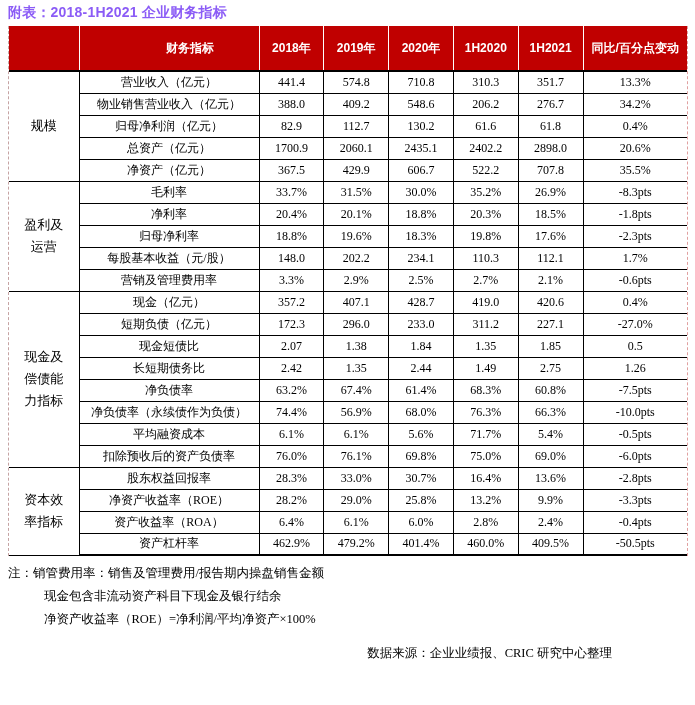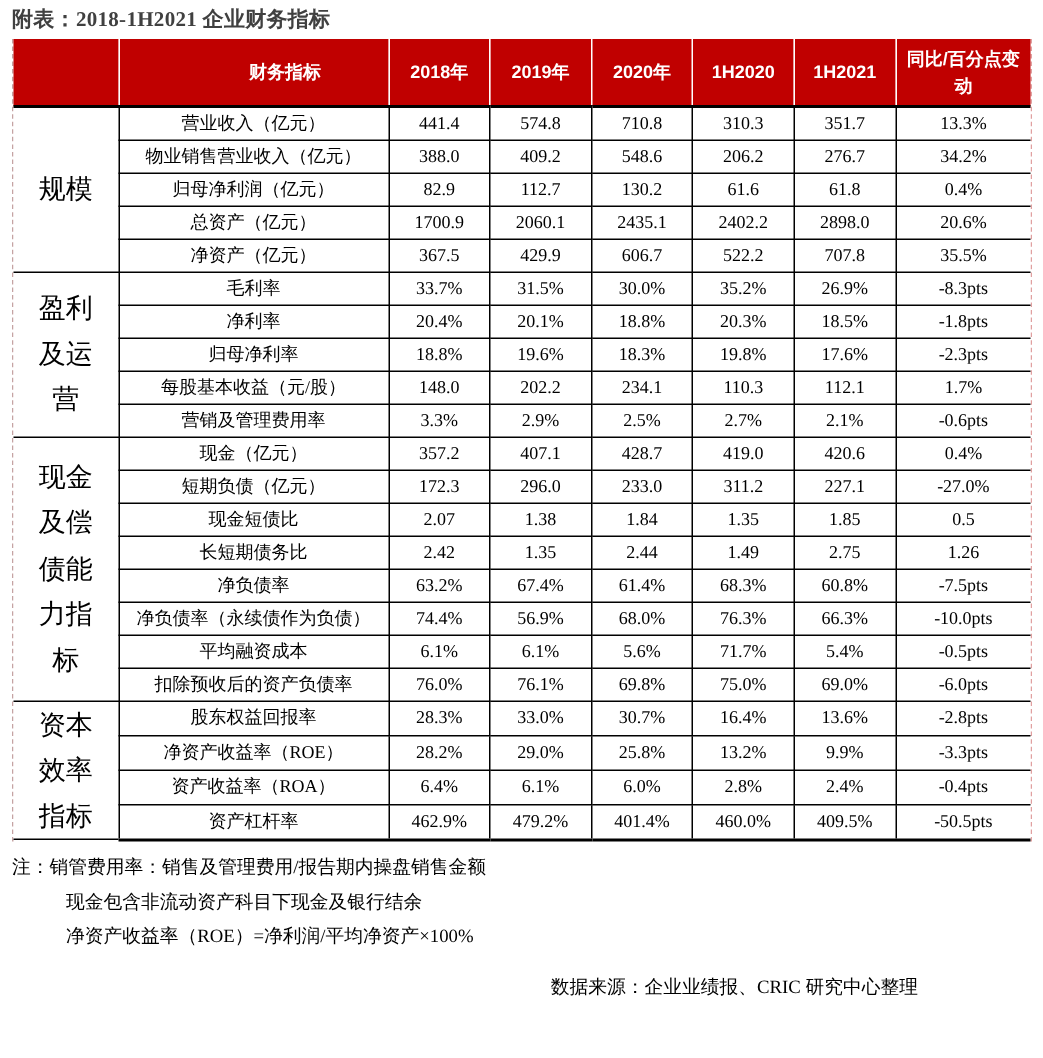--- a/index.html
+++ b/index.html
@@ -6,24 +6,24 @@
   html, body { width: 695px; height: 705px; }
   body {
     background: #ffffff;
     font-family: "Liberation Serif", "DejaVu Serif", serif;
     color: #000;
     overflow: hidden;
   }
   .page { padding: 4px 7px 0 8px; }
 
   .title {
-    font-family: Liberation Serif, serif;
+    font-family: Liberation Sans, sans-serif;
     font-weight: bold;
     font-size: 14px;
-    color: #404040;
+    color: #8b5cf6;
     margin: 0 0 4px 0;
     letter-spacing: 0.2px;
   }
 
   .table-wrap {
     border-left: 1px dashed #c5a3a3;
     border-right: 1px dashed #e0a0a0;
   }
 
   table {
@@ -42,34 +42,34 @@
     text-align: center;
     vertical-align: middle;
     border-right: 1px solid #ffffff;
     border-bottom: 2px solid #000000;
     padding: 2px 4px;
     line-height: 1.5;
   }
   thead th:last-child { border-right: none; }
   th.corner        { width: 70px; }
   th.col-indicator { width: 180px; padding-left: 46px; }
-  th.col-change    { width: 90px; }
+  th.col-change    { width: 104px; }
 
   tbody td {
     border: 1px solid #000000;
     font-size: 12px;
     height: 22px;
     text-align: center;
     vertical-align: middle;
     padding: 1px 3px;
     background: #ffffff;
   }
   tbody td.group-cell {
     border-left: none;
-    font-size: 18px;
+    font-size: 13px;
     line-height: 1.7;
     padding: 0 10px;
   }
   tbody tr td:last-child { border-right: none; text-align: center; }
   tbody tr:last-child td { border-bottom: 2px solid #000000; }
 
   .notes {
     margin-top: 6px;
     font-size: 12.5px;
     line-height: 23px;

